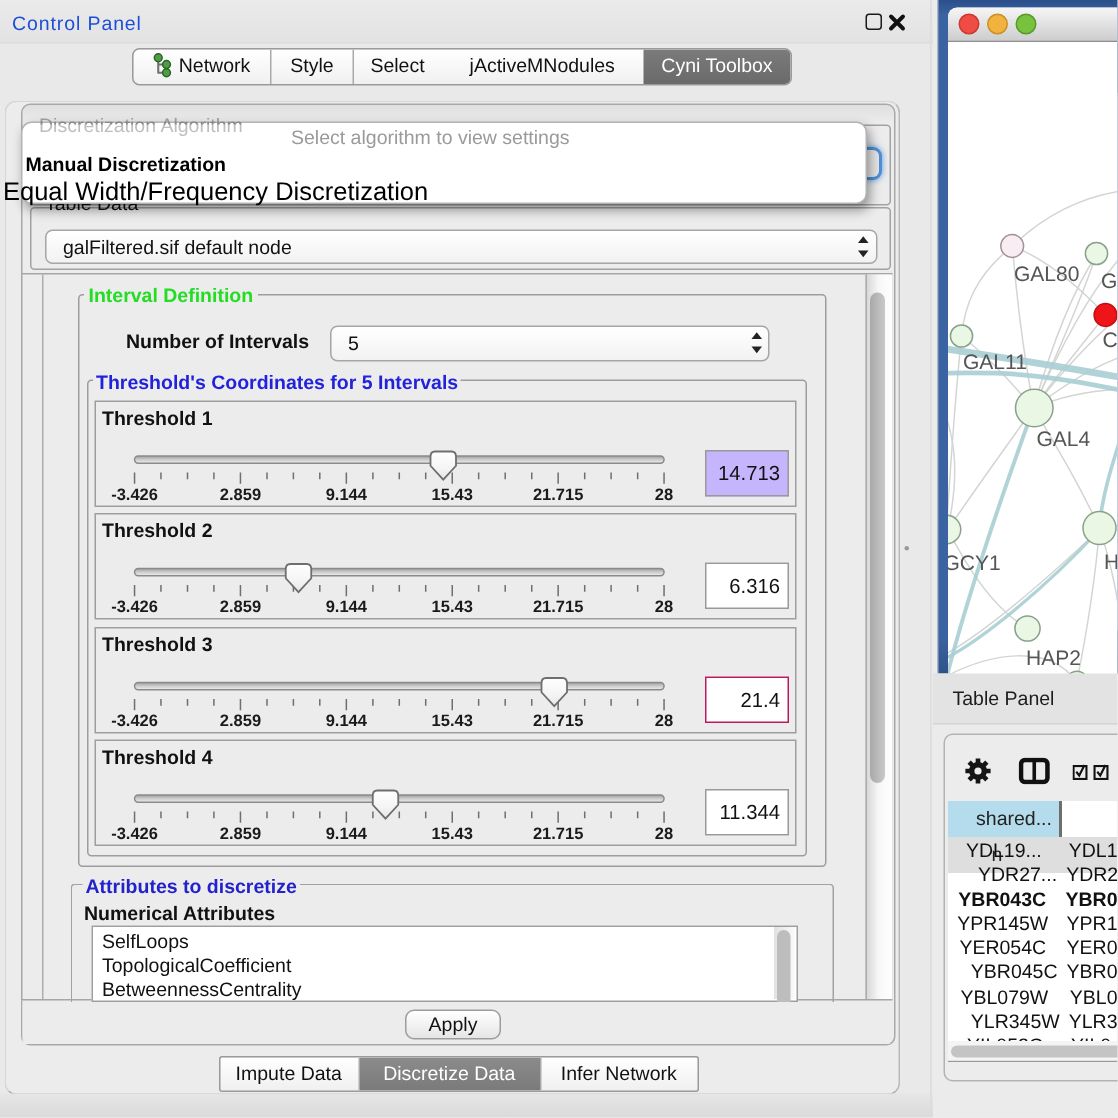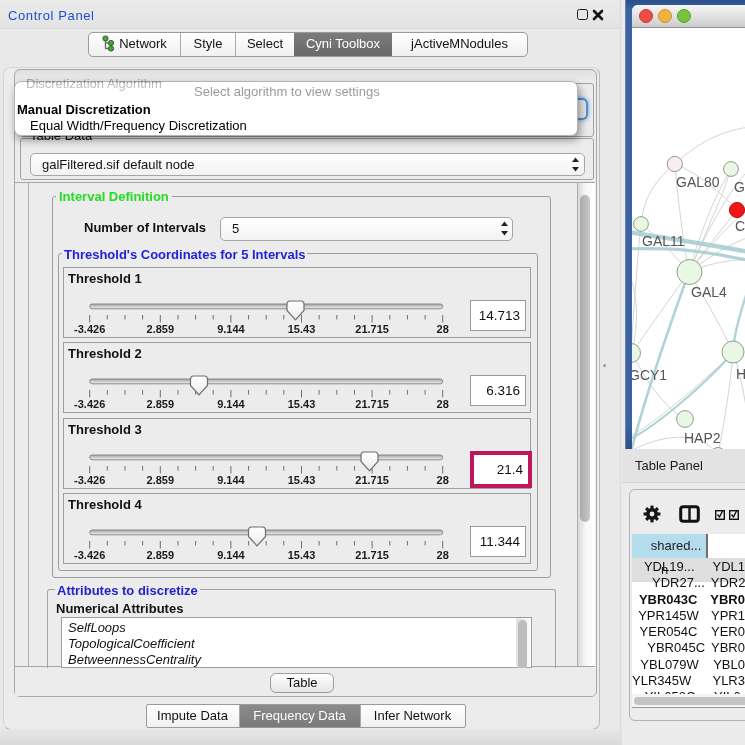--- a/index.html
+++ b/index.html
@@ -81,21 +81,21 @@
       <path d="M44.3 48 V52.5 M62.0 48 V52.5 M79.6 48 V52.5 M115.0 48 V52.5 M132.6 48 V52.5 M150.2 48 V52.5 M185.6 48 V52.5 M203.2 48 V52.5 M220.8 48 V52.5 M256.1 48 V52.5 M273.8 48 V52.5 M291.5 48 V52.5 M326.8 48 V52.5 M344.4 48 V52.5 M362.1 48 V52.5" stroke="#6f6f6f" stroke-width="1" fill="none"></path>
       <path d="M26.7 48 V55.5 M97.3 48 V55.5 M167.9 48 V55.5 M238.5 48 V55.5 M309.1 48 V55.5 M379.7 48 V55.5" stroke="#6f6f6f" stroke-width="1" fill="none"></path>
       <text x="26.7" y="66" font-size="11" font-weight="bold" text-anchor="middle" fill="#1a1a1a" font-family="Liberation Sans, sans-serif">-3.426</text>
       <text x="97.3" y="66" font-size="11" font-weight="bold" text-anchor="middle" fill="#1a1a1a" font-family="Liberation Sans, sans-serif">2.859</text>
       <text x="167.9" y="66" font-size="11" font-weight="bold" text-anchor="middle" fill="#1a1a1a" font-family="Liberation Sans, sans-serif">9.144</text>
       <text x="238.5" y="66" font-size="11" font-weight="bold" text-anchor="middle" fill="#1a1a1a" font-family="Liberation Sans, sans-serif">15.43</text>
       <text x="309.1" y="66" font-size="11" font-weight="bold" text-anchor="middle" fill="#1a1a1a" font-family="Liberation Sans, sans-serif">21.715</text>
       <text x="379.7" y="66" font-size="11" font-weight="bold" text-anchor="middle" fill="#1a1a1a" font-family="Liberation Sans, sans-serif">28</text>
       <path d="M224.0 43.5 L224.0 37.5 Q224.0 34 227.0 34 L238.0 34 Q241.0 34 241.0 37.5 L241.0 43.5 L232.5 52.8 Z" fill="url(#thumbgrad)" stroke="#6e6e6e" stroke-width="1.2"></path>
     </svg>
-  <div class="abs" style="left:470px;top:300.0px;width:49px;height:29px;border:1px solid #999;background:#ffffff;font-size:13.5px;text-align:right;line-height:29px;padding-right:5px;">14.713</div>
+  <div class="abs" style="left:470px;top:300.0px;width:49px;height:29px;border:1px solid #999;background:#c4b5fd;font-size:13.5px;text-align:right;line-height:29px;padding-right:5px;">14.713</div>
   <div class="abs" style="left:62.5px;top:342.3px;width:466px;height:69px;border:1px solid #9e9e9e;background:#ececec;"></div>
   <div class="abs b" style="left:68px;top:346.3px;font-size:13px;">Threshold 2</div>
   <svg class="abs" style="left:62.5px;top:342.3px;" width="468" height="71" viewBox="0 0 468 71">
       <rect x="26.7" y="37" width="353" height="4.8" rx="2.4" fill="url(#trackgrad)" stroke="#8a8a8a" stroke-width="1"></rect>
       <path d="M44.3 48 V52.5 M62.0 48 V52.5 M79.6 48 V52.5 M115.0 48 V52.5 M132.6 48 V52.5 M150.2 48 V52.5 M185.6 48 V52.5 M203.2 48 V52.5 M220.8 48 V52.5 M256.1 48 V52.5 M273.8 48 V52.5 M291.5 48 V52.5 M326.8 48 V52.5 M344.4 48 V52.5 M362.1 48 V52.5" stroke="#6f6f6f" stroke-width="1" fill="none"></path>
       <path d="M26.7 48 V55.5 M97.3 48 V55.5 M167.9 48 V55.5 M238.5 48 V55.5 M309.1 48 V55.5 M379.7 48 V55.5" stroke="#6f6f6f" stroke-width="1" fill="none"></path>
       <text x="26.7" y="66" font-size="11" font-weight="bold" text-anchor="middle" fill="#1a1a1a" font-family="Liberation Sans, sans-serif">-3.426</text>
       <text x="97.3" y="66" font-size="11" font-weight="bold" text-anchor="middle" fill="#1a1a1a" font-family="Liberation Sans, sans-serif">2.859</text>
       <text x="167.9" y="66" font-size="11" font-weight="bold" text-anchor="middle" fill="#1a1a1a" font-family="Liberation Sans, sans-serif">9.144</text>
       <text x="238.5" y="66" font-size="11" font-weight="bold" text-anchor="middle" fill="#1a1a1a" font-family="Liberation Sans, sans-serif">15.43</text>
@@ -111,78 +111,78 @@
       <path d="M44.3 48 V52.5 M62.0 48 V52.5 M79.6 48 V52.5 M115.0 48 V52.5 M132.6 48 V52.5 M150.2 48 V52.5 M185.6 48 V52.5 M203.2 48 V52.5 M220.8 48 V52.5 M256.1 48 V52.5 M273.8 48 V52.5 M291.5 48 V52.5 M326.8 48 V52.5 M344.4 48 V52.5 M362.1 48 V52.5" stroke="#6f6f6f" stroke-width="1" fill="none"></path>
       <path d="M26.7 48 V55.5 M97.3 48 V55.5 M167.9 48 V55.5 M238.5 48 V55.5 M309.1 48 V55.5 M379.7 48 V55.5" stroke="#6f6f6f" stroke-width="1" fill="none"></path>
       <text x="26.7" y="66" font-size="11" font-weight="bold" text-anchor="middle" fill="#1a1a1a" font-family="Liberation Sans, sans-serif">-3.426</text>
       <text x="97.3" y="66" font-size="11" font-weight="bold" text-anchor="middle" fill="#1a1a1a" font-family="Liberation Sans, sans-serif">2.859</text>
       <text x="167.9" y="66" font-size="11" font-weight="bold" text-anchor="middle" fill="#1a1a1a" font-family="Liberation Sans, sans-serif">9.144</text>
       <text x="238.5" y="66" font-size="11" font-weight="bold" text-anchor="middle" fill="#1a1a1a" font-family="Liberation Sans, sans-serif">15.43</text>
       <text x="309.1" y="66" font-size="11" font-weight="bold" text-anchor="middle" fill="#1a1a1a" font-family="Liberation Sans, sans-serif">21.715</text>
       <text x="379.7" y="66" font-size="11" font-weight="bold" text-anchor="middle" fill="#1a1a1a" font-family="Liberation Sans, sans-serif">28</text>
       <path d="M298.0 43.5 L298.0 37.5 Q298.0 34 301.0 34 L312.0 34 Q315.0 34 315.0 37.5 L315.0 43.5 L306.5 52.8 Z" fill="url(#thumbgrad)" stroke="#6e6e6e" stroke-width="1.2"></path>
     </svg>
-  <div class="abs" style="left:470px;top:450.6px;width:49px;height:29px;border:4px solid #be185d;background:#fff;font-size:13.5px;text-align:right;line-height:29px;padding-right:5px;">21.4</div>
+  <div class="abs" style="left:470px;top:450.6px;width:49px;height:29px;border:1px solid #be185d;background:#fff;font-size:13.5px;text-align:right;line-height:29px;padding-right:5px;">21.4</div>
   <div class="abs" style="left:62.5px;top:492.9px;width:466px;height:69px;border:1px solid #9e9e9e;background:#ececec;"></div>
   <div class="abs b" style="left:68px;top:496.9px;font-size:13px;">Threshold 4</div>
   <svg class="abs" style="left:62.5px;top:492.9px;" width="468" height="71" viewBox="0 0 468 71">
       <rect x="26.7" y="37" width="353" height="4.8" rx="2.4" fill="url(#trackgrad)" stroke="#8a8a8a" stroke-width="1"></rect>
       <path d="M44.3 48 V52.5 M62.0 48 V52.5 M79.6 48 V52.5 M115.0 48 V52.5 M132.6 48 V52.5 M150.2 48 V52.5 M185.6 48 V52.5 M203.2 48 V52.5 M220.8 48 V52.5 M256.1 48 V52.5 M273.8 48 V52.5 M291.5 48 V52.5 M326.8 48 V52.5 M344.4 48 V52.5 M362.1 48 V52.5" stroke="#6f6f6f" stroke-width="1" fill="none"></path>
       <path d="M26.7 48 V55.5 M97.3 48 V55.5 M167.9 48 V55.5 M238.5 48 V55.5 M309.1 48 V55.5 M379.7 48 V55.5" stroke="#6f6f6f" stroke-width="1" fill="none"></path>
       <text x="26.7" y="66" font-size="11" font-weight="bold" text-anchor="middle" fill="#1a1a1a" font-family="Liberation Sans, sans-serif">-3.426</text>
       <text x="97.3" y="66" font-size="11" font-weight="bold" text-anchor="middle" fill="#1a1a1a" font-family="Liberation Sans, sans-serif">2.859</text>
       <text x="167.9" y="66" font-size="11" font-weight="bold" text-anchor="middle" fill="#1a1a1a" font-family="Liberation Sans, sans-serif">9.144</text>
       <text x="238.5" y="66" font-size="11" font-weight="bold" text-anchor="middle" fill="#1a1a1a" font-family="Liberation Sans, sans-serif">15.43</text>
       <text x="309.1" y="66" font-size="11" font-weight="bold" text-anchor="middle" fill="#1a1a1a" font-family="Liberation Sans, sans-serif">21.715</text>
       <text x="379.7" y="66" font-size="11" font-weight="bold" text-anchor="middle" fill="#1a1a1a" font-family="Liberation Sans, sans-serif">28</text>
       <path d="M185.5 43.5 L185.5 37.5 Q185.5 34 188.5 34 L199.5 34 Q202.5 34 202.5 37.5 L202.5 43.5 L194.0 52.8 Z" fill="url(#thumbgrad)" stroke="#6e6e6e" stroke-width="1.2"></path>
     </svg>
   <div class="abs" style="left:470px;top:525.9px;width:49px;height:29px;border:1px solid #999;background:#fff;font-size:13.5px;text-align:right;line-height:29px;padding-right:5px;">11.344</div>
 
   <div class="abs" style="left:47px;top:589px;width:507px;height:83px;border:1px solid #a2a2a2;border-radius:3px;border-bottom:none;"></div>
   <div class="abs b" style="left:55px;top:583px;font-size:13px;color:#2222cc;background:#ececec;padding:0 2px;">Attributes to discretize</div>
   <div class="abs b" style="left:56px;top:601px;font-size:13px;">Numerical Attributes</div>
-  <div class="abs" style="left:61px;top:617px;width:469px;height:49px;background:#ffffff;border:1px solid #9e9e9e;overflow:hidden;font-style:italic;">
+  <div class="abs" style="left:61px;top:617px;width:469px;height:49px;background:#ffffff;border:1px solid #9e9e9e;overflow:hidden;">
     <div style="padding:2px 0 0 6px;line-height:15.8px;font-size:13px;">SelfLoops<br>TopologicalCoefficient<br>BetweennessCentrality</div>
   </div>
   <div class="abs" style="left:516px;top:618px;width:14px;height:48px;background:linear-gradient(90deg,#e2e2e2,#fafafa);"></div>
   <div class="abs" style="left:518px;top:620px;width:9px;height:60px;background:#bdbdbd;border-radius:5px 5px 0 0;"></div>
 
   <div class="abs" style="left:15px;top:668px;width:578px;height:28px;background:#ececec;"></div>
 
-  <div class="abs" style="left:270px;top:673px;width:62px;height:18px;background:linear-gradient(#ffffff,#f0f0f0 60%,#e5e5e5);border:1px solid #9d9d9d;border-radius:6px;text-align:center;line-height:18px;font-size:13px;">Table</div>
+  <div class="abs" style="left:270px;top:673px;width:62px;height:18px;background:linear-gradient(#ffffff,#f0f0f0 60%,#e5e5e5);border:1px solid #9d9d9d;border-radius:6px;text-align:center;line-height:18px;font-size:13px;">Apply</div>
 
   <div class="abs" style="left:145.5px;top:704px;width:318px;height:22px;border:1px solid #9a9a9a;border-radius:2px;background:linear-gradient(#ffffff,#f0f0f0);overflow:hidden;display:flex;">
     <div style="width:92px;text-align:center;line-height:21px;font-size:13px;border-right:1px solid #aaa;">Impute Data</div>
-    <div style="width:120px;text-align:center;line-height:21px;font-size:13px;background:linear-gradient(#8b8b8b,#7a7a7a);color:#fff;">Frequency Data</div>
+    <div style="width:120px;text-align:center;line-height:21px;font-size:13px;background:linear-gradient(#8b8b8b,#7a7a7a);color:#fff;">Discretize Data</div>
     <div style="flex:1;text-align:center;line-height:21px;font-size:13px;border-left:1px solid #aaa;">Infer Network</div>
   </div>
 
   <div class="abs" style="left:0;top:729px;width:622px;height:16px;background:linear-gradient(#e6e6e6,#dadada);"></div>
 
   <div class="abs" style="left:88px;top:32px;width:438px;height:23px;border:1px solid #9a9a9a;border-radius:5px;background:linear-gradient(#ffffff,#f0f0f0);overflow:hidden;display:flex;">
     <div style="width:91px;line-height:22px;font-size:13px;border-right:1px solid #aaa;text-align:center;">
       <svg width="13" height="17" viewBox="0 0 13 17" style="vertical-align:-4px;margin-right:4px;">
         <path d="M3.5 4 L3.5 14 M3.5 8 L8 8 M3.5 13.5 L8 13.5" stroke="#707070" stroke-width="1.4" fill="none"></path>
         <circle cx="3.5" cy="3.5" r="2.6" fill="#4e9e44" stroke="#2c6426" stroke-width="1"></circle>
         <circle cx="9" cy="8" r="2.6" fill="#4e9e44" stroke="#2c6426" stroke-width="1"></circle>
         <circle cx="9" cy="13.5" r="2.6" fill="#4e9e44" stroke="#2c6426" stroke-width="1"></circle>
       </svg>Network</div>
     <div style="width:54px;line-height:22px;font-size:13px;text-align:center;">Style</div>
     <div style="width:58px;line-height:22px;font-size:13px;border-left:1px solid #aaa;text-align:center;">Select</div>
+    <div style="flex:1;line-height:22px;font-size:13px;text-align:center;">jActiveMNodules</div>
     <div style="width:98px;line-height:22px;font-size:13px;background:linear-gradient(#7b7b7b,#6a6a6a);color:#fff;text-align:center;">Cyni Toolbox</div>
-    <div style="flex:1;line-height:22px;font-size:13px;text-align:center;">jActiveMNodules</div>
   </div>
 
   <div class="abs" style="left:14px;top:81px;width:562px;height:53px;background:#ffffff;border:1px solid #b3b3b3;border-radius:7px;box-shadow:2px 4px 8px rgba(0,0,0,.4);z-index:10;"></div>
   <div class="abs" style="left:26px;top:76px;font-size:13px;color:#9b9b9b;z-index:11;clip-path:inset(0 0 8px 0);">Discretization Algorithm</div>
   <div class="abs" style="left:26px;top:76px;font-size:13px;color:rgba(110,110,110,0.45);z-index:11;clip-path:inset(5px 0 0 0);">Discretization Algorithm</div>
   <div class="abs" style="left:194px;top:84px;font-size:13px;color:#9a9a9a;z-index:11;">Select algorithm to view settings</div>
   <div class="abs b" style="left:17px;top:102px;font-size:13px;color:#000;z-index:11;">Manual Discretization</div>
-  <div class="abs" style="left:30px;top:118px;font-size:13px;color:#000;z-index:11;">Equal Width/Frequency Discretization</div>
+  <div class="abs" style="left:2px;top:118px;font-size:17px;color:#000;z-index:11;">Equal Width/Frequency Discretization</div>
 </div>
 
   <div class="abs" style="left:603px;top:364px;width:3px;height:3px;background:#9a9a9a;border-radius:50%;"></div>
   <div class="abs" style="left:620px;top:0px;width:1px;height:745px;background:#dcdcdc;"></div>
 
 <div class="abs" style="left:625px;top:0;width:120px;height:449px;background:linear-gradient(180deg,#2a4f8a,#3b63a2 10px,#3b63a2 425px,#2e5288);border-left:1px solid #6a83ae;"></div>
 
 <div class="abs" style="left:632px;top:5px;width:113px;height:415px;border-radius:6px 0 0 0;overflow:hidden;background:#fff;">
   <div style="height:22px;background:linear-gradient(#f6f6f6,#cdcdcd);border-bottom:1px solid #8f8f8f;"></div>
 </div>
@@ -306,21 +306,21 @@
       </div>
     <div style="display:flex;height:16.3px;line-height:16.3px;">
         <div style="width:76px;text-align:right;">YBR045C</div>
         <div style="padding-left:6px;">YBR0</div>
       </div>
     <div style="display:flex;height:16.3px;line-height:16.3px;">
         <div style="width:76px;text-align:center;">YBL079W</div>
         <div style="padding-left:6px;">YBL0</div>
       </div>
     <div style="display:flex;height:16.3px;line-height:16.3px;">
-        <div style="width:76px;text-align:left;">YLR345W</div>
+        <div style="width:76px;text-align:right;">YLR345W</div>
         <div style="padding-left:6px;">YLR3</div>
       </div>
     <div style="display:flex;height:16.3px;line-height:16.3px;">
         <div style="width:76px;text-align:center;">YIL052C</div>
         <div style="padding-left:6px;">YIL0</div>
       </div>
   </div>
 </div>
 
 <div class="abs" style="left:632px;top:694px;width:113px;height:13px;background:#f4f4f4;"></div>

